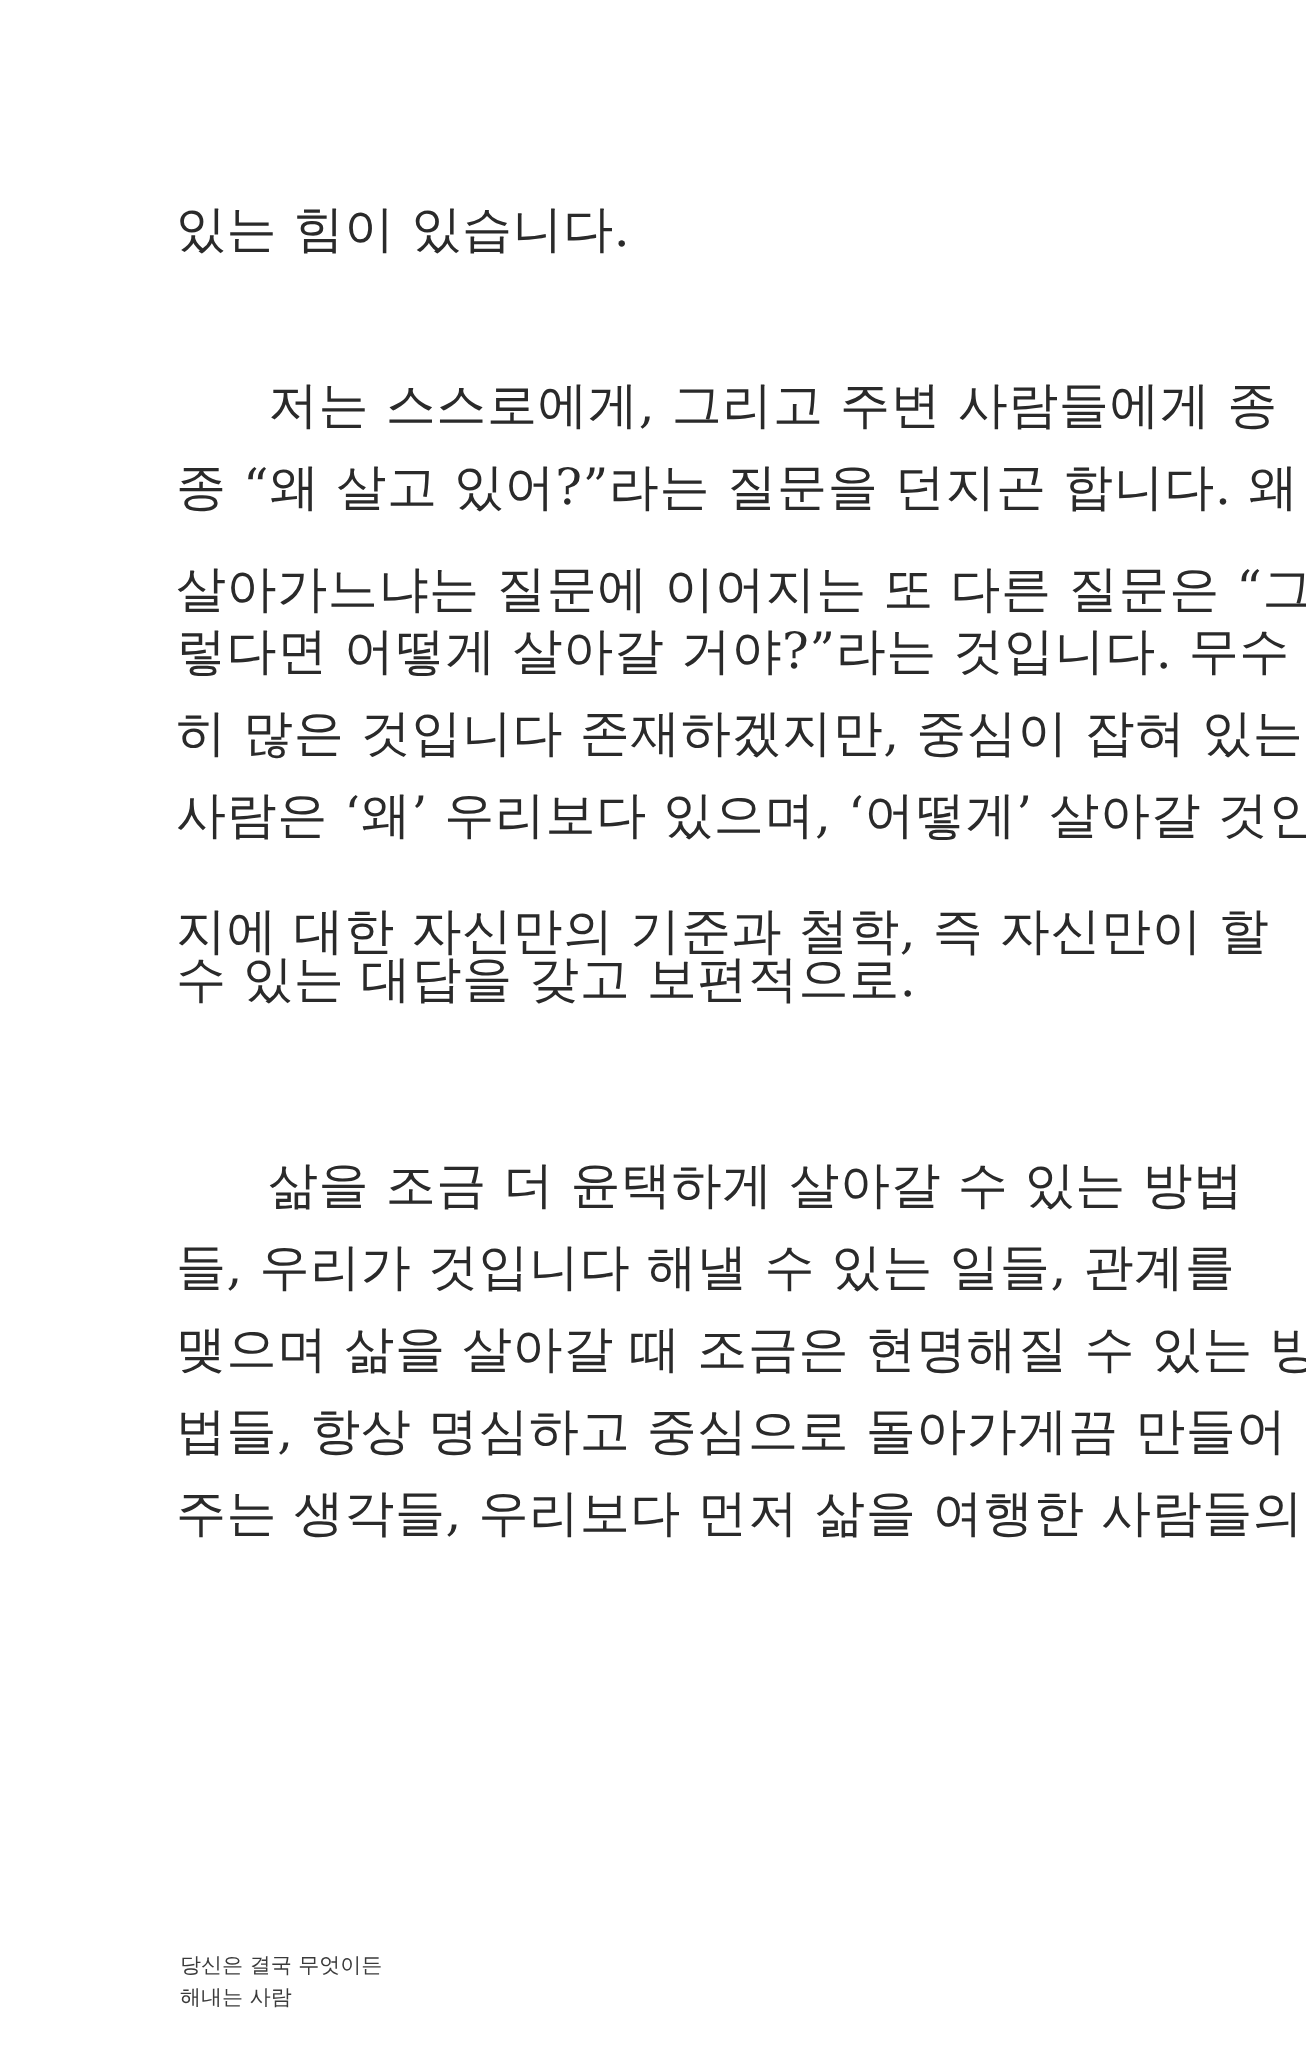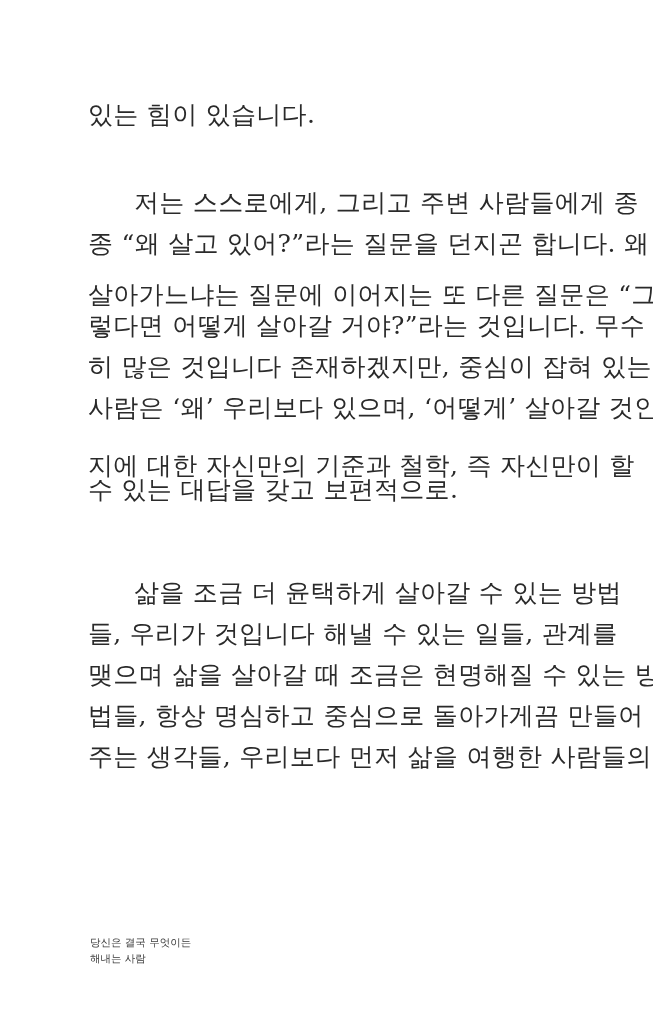--- a/index.html
+++ b/index.html
@@ -23,20 +23,21 @@
       line-height: 24px;
       letter-spacing: 0.3px;
     }
     .indent { left: 134px; }
     .footer {
       position: absolute;
       left: 90px;
       font-size: 10.5px;
       line-height: 16px;
       color: #3a3a3a;
+      margin-top: 41px;
     }
   </style>
 </head>
 <body>
 
 <div>
 
   <div class="line" style="top:103px;">있는 힘이 있습니다.</div>
 
   <div class="line indent" style="top:191px;">저는 스스로에게, 그리고 주변 사람들에게 종</div>

